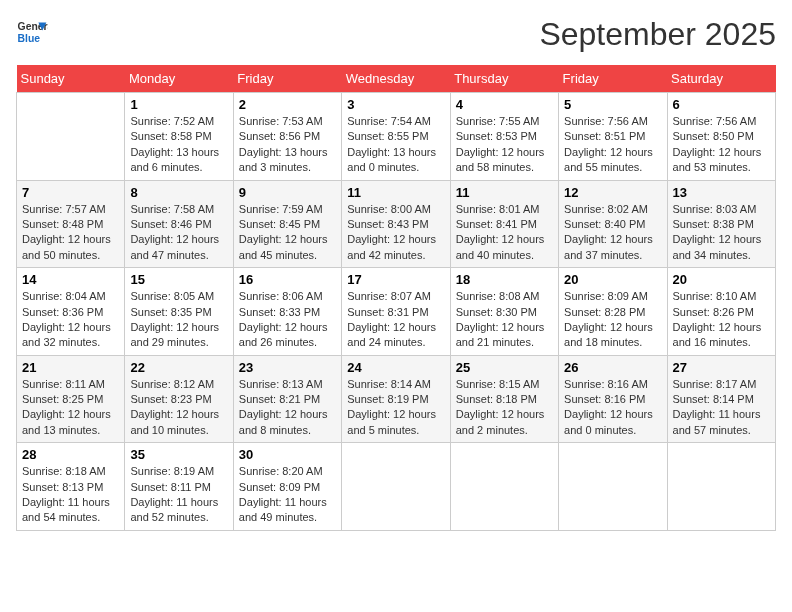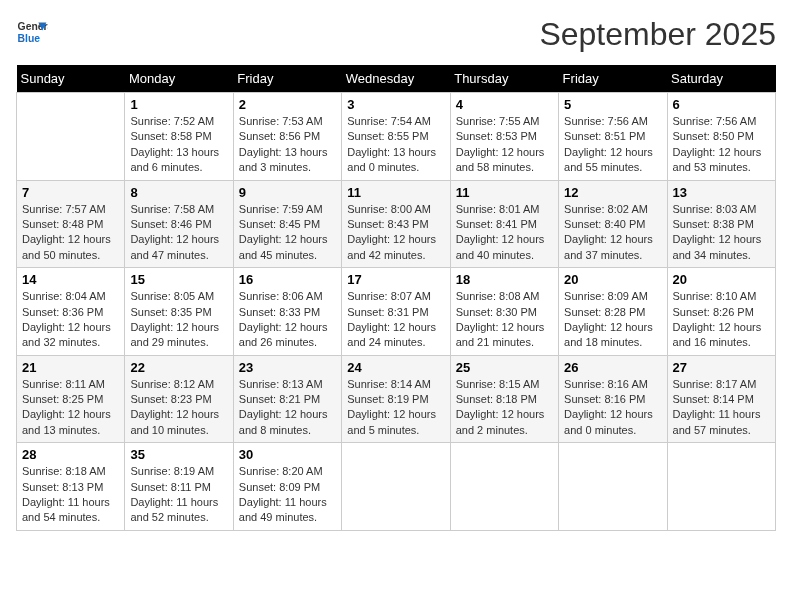--- a/index.html
+++ b/index.html
@@ -37,21 +37,21 @@
     .location-title {
       font-size: 16px;
       color: #555;
     }
     table {
       width: 100%;
       border-collapse: collapse;
       font-size: 11px;
     }
     th {
-      background-color: #000000;
+      background-color: #ef4444;
       color: #fff;
       padding: 6px 4px;
       text-align: left;
       font-size: 13px;
       font-weight: normal;
     }
     td {
       border: 1px solid #ccc;
       vertical-align: top;
       padding: 4px 5px;

